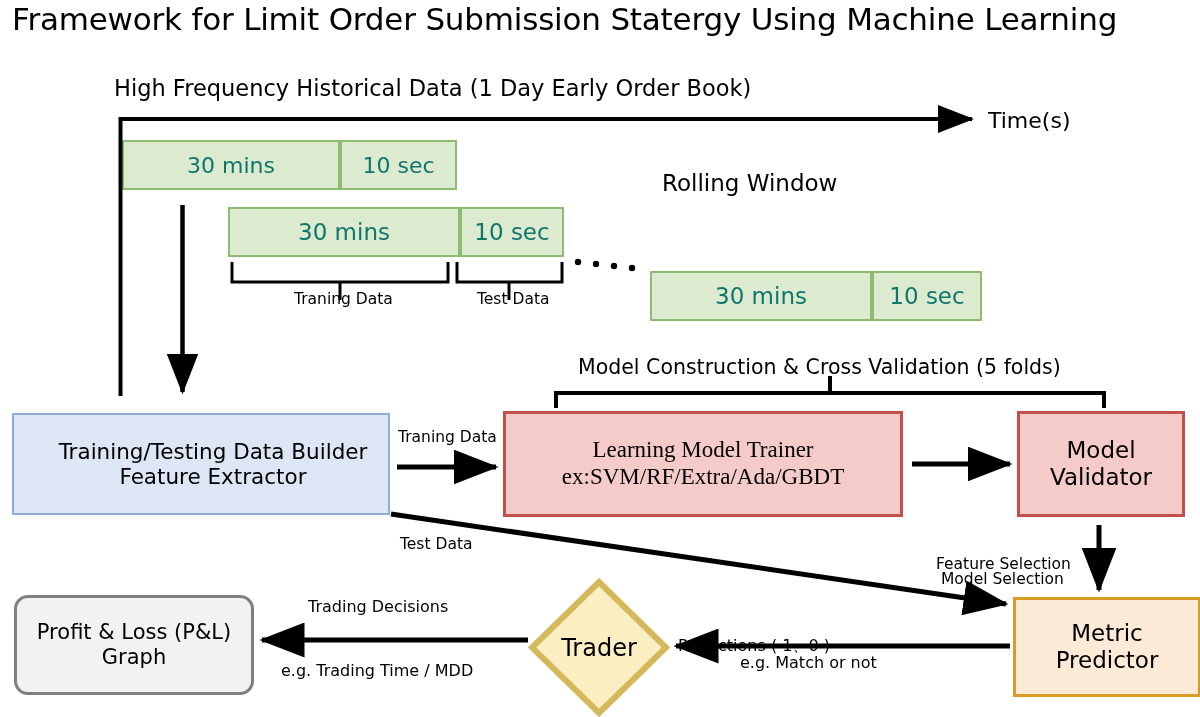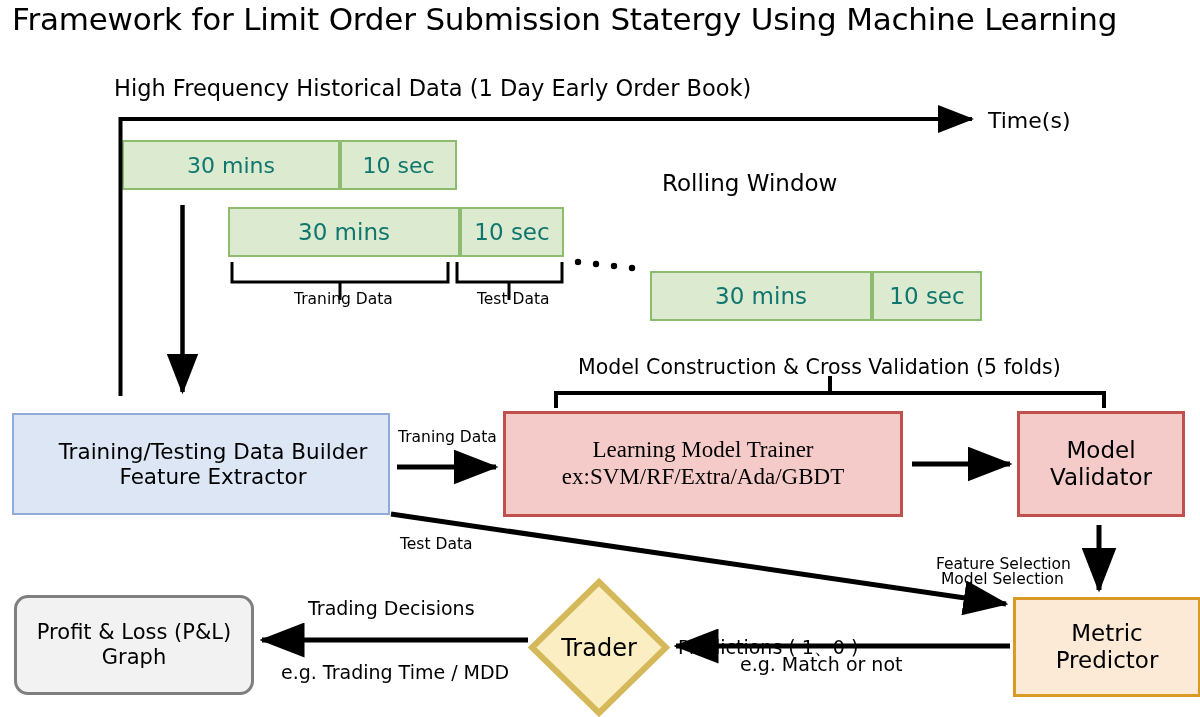--- a/index.html
+++ b/index.html
@@ -97,21 +97,21 @@
   }
 
   svg.overlay {
     position: absolute;
     left: 0; top: 0;
     width: 1200px;
     height: 717px;
     pointer-events: none;
   }
   .smalltxt { font-size: 15.5px; }
-  .midtxt { font-size: 19px; }
+  .midtxt { font-size: 16px; }
 </style>
 </head>
 <body>
 
 <div id="canvas">
 
   <div class="abs title lbl">Framework for Limit Order Submission Statergy Using Machine Learning</div>
 
   <div class="abs lbl hfhd">High Frequency Historical Data (1 Day Early Order Book)</div>
   <div class="abs lbl time-label">Time(s)</div>

